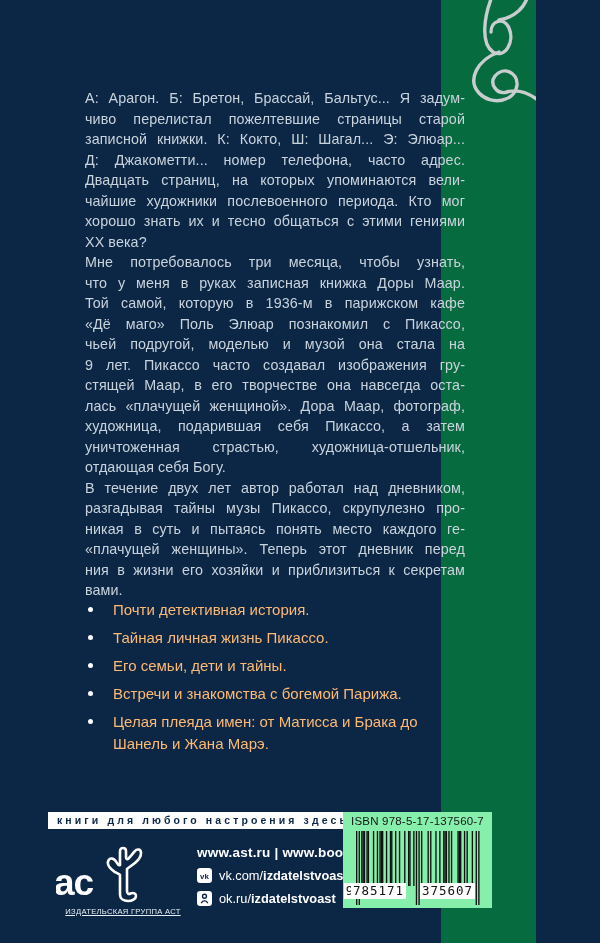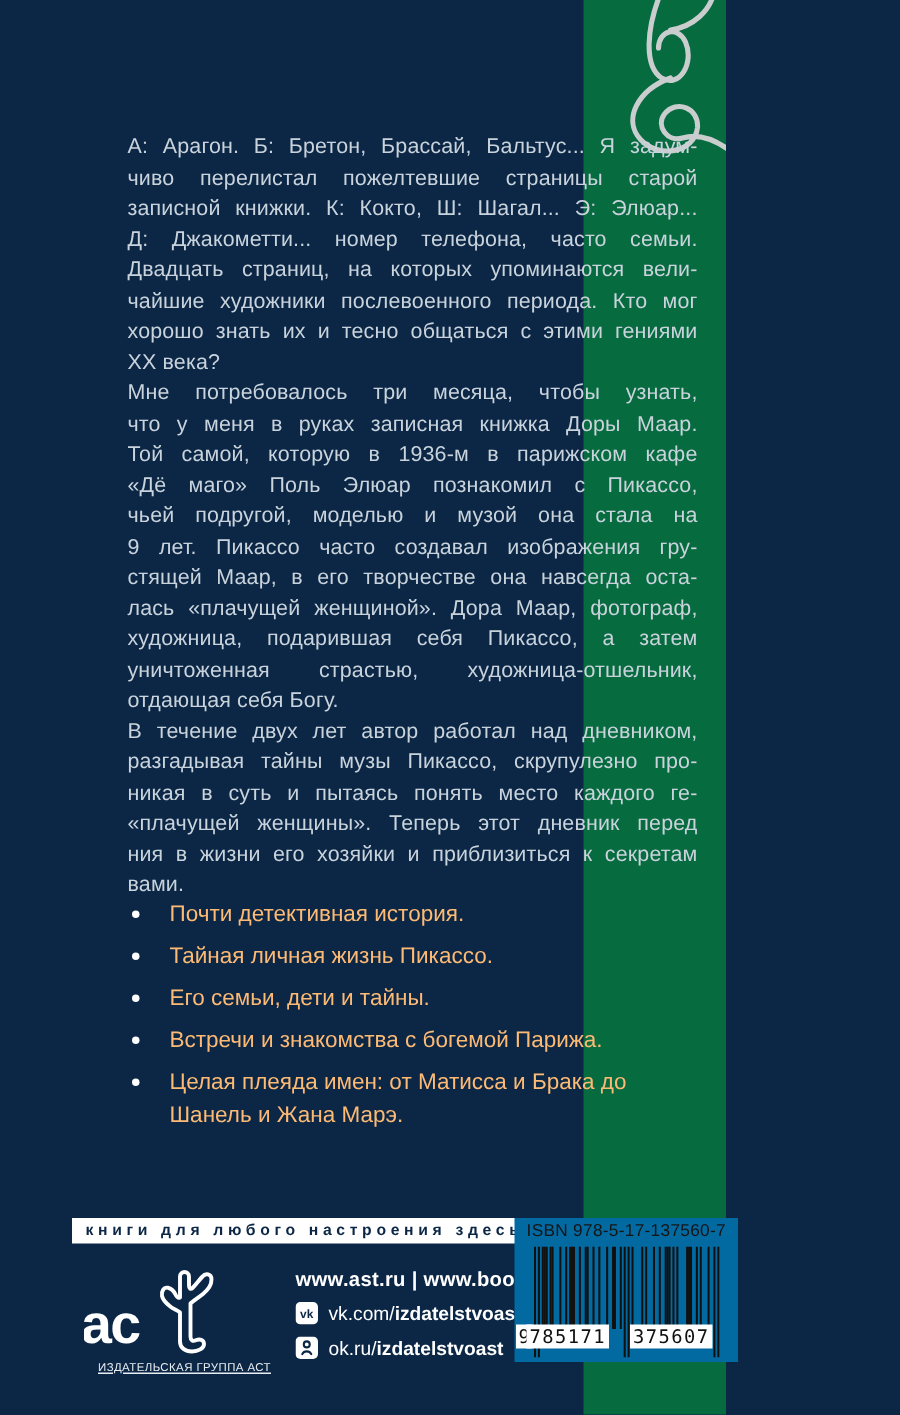--- a/index.html
+++ b/index.html
@@ -1,18 +1,18 @@
 <!DOCTYPE html>
 <html><head>
 <meta charset="utf-8">
 <style>
   html,body{margin:0;padding:0;}
   body{width:600px;height:943px;overflow:hidden;background:#0c2746;
        font-family:"Liberation Sans",sans-serif;}
-  .page{position:relative;width:484px;height:943px;background:#0c2746;}
+  .page{position:relative;width:536px;height:943px;background:#0c2746;}
 
   
   .green-strip{position:absolute;right:0;top:0;width:95px;height:943px;background:#076b40;}
   .scribble{position:absolute;top:0;right:0;}
 
   
   .body-text{position:absolute;left:85px;top:88px;width:380px;
              font-size:14.3px;line-height:20.5px;color:#c9d3dc;letter-spacing:.1px;}
   .tline{text-align:justify;text-align-last:justify;white-space:normal;}
   .tline.pend{text-align-last:left;}
@@ -33,21 +33,21 @@
   .pub-logo{position:absolute;left:6px;top:1px;}
   .pub-caption{position:absolute;left:-2px;top:67px;width:150px;text-align:center;
            color:#e8edf2;font-size:7.6px;letter-spacing:.3px;white-space:nowrap;text-decoration:underline;}
 
   .links{position:absolute;left:197px;top:845px;color:#ffffff;}
   .sites{font-size:13.5px;font-weight:bold;letter-spacing:.2px;}
   .link-row{display:flex;align-items:center;margin-top:7px;height:16px;}
   .link-row .txt{font-size:12.8px;margin-left:7px;}
   .link-row .user{font-weight:bold;}
 
-  .isbn-box{position:absolute;left:343px;top:812px;width:149px;height:96px;background:#0369a1;}
+  .isbn-box{position:absolute;left:343px;top:812px;width:149px;height:96px;background:#86efac;}
   .isbn-label{position:absolute;top:3px;left:0;width:100%;text-align:center;
            color:#151515;font-size:11.5px;letter-spacing:.2px;}
   .barcode-svg{position:absolute;left:13px;top:19px;}
   .bc-digits{position:absolute;top:71px;left:0;width:100%;height:18px;
            font-family:"DejaVu Sans Mono",monospace;font-size:12.5px;color:#111;}
   .bc-digits span{position:absolute;background:#ffffff;line-height:16px;text-align:center;}
   .bc-d1{left:1px;width:11px;}
   .bc-d2{left:8px;width:55px;letter-spacing:1px;}
   .bc-d3{left:77px;width:55px;letter-spacing:1px;}
 </style>
@@ -63,21 +63,21 @@
         <path d="M 88,-10 C 86,8 72,18 58,20"></path>
         <path d="M 58,52 C 36,60 26,80 38,93 C 50,106 74,102 76,85 C 77,72 62,66 54,76 C 48,84 56,95 66,92 C 76,89 86,92 97,100"></path>
       </g>
     </svg>
   </div>
 
   <div class="body-text">
       <div class="tline">А: Арагон. Б: Бретон, Брассай, Бальтус... Я задум-</div>
       <div class="tline">чиво перелистал пожелтевшие страницы старой</div>
       <div class="tline">записной книжки. К: Кокто, Ш: Шагал... Э: Элюар...</div>
-      <div class="tline">Д: Джакометти... номер телефона, часто семьи.</div>
+      <div class="tline">Д: Джакометти... номер телефона, часто адрес.</div>
       <div class="tline">Двадцать страниц, на которых упоминаются вели-</div>
       <div class="tline">чайшие художники послевоенного периода. Кто мог</div>
       <div class="tline">хорошо знать их и тесно общаться с этими гениями</div>
       <div class="tline pend">ХХ века?</div>
       <div class="tline">Мне потребовалось три месяца, чтобы узнать,</div>
       <div class="tline">что у меня в руках записная книжка Доры Маар.</div>
       <div class="tline">Той самой, которую в 1936-м в парижском кафе</div>
       <div class="tline">«Дё маго» Поль Элюар познакомил с Пикассо,</div>
       <div class="tline">чьей подругой, моделью и музой она стала на</div>
       <div class="tline">9 лет. Пикассо часто создавал изображения гру-</div>

